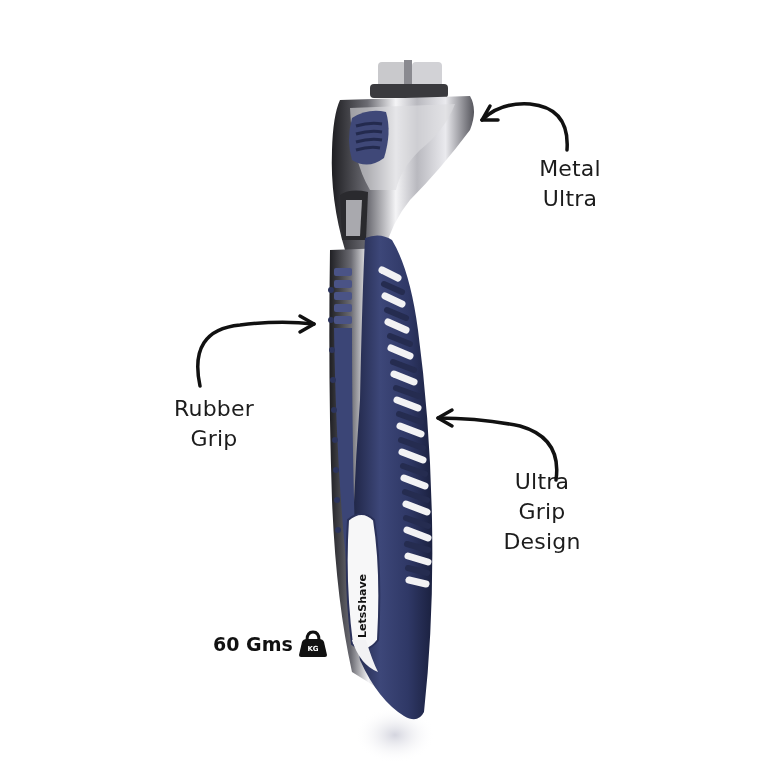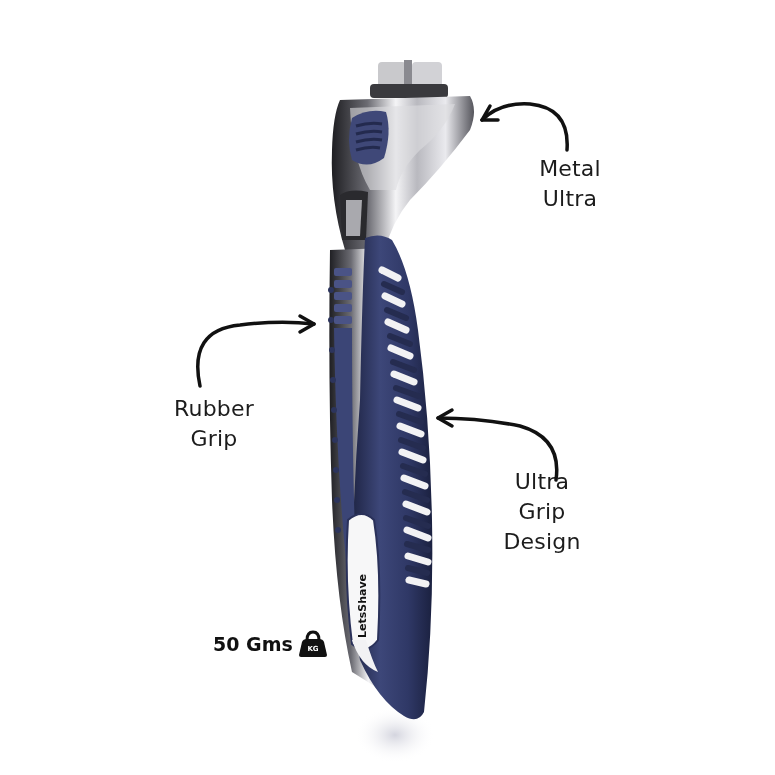--- a/index.html
+++ b/index.html
@@ -151,21 +151,21 @@
     <span>Grip</span>
   </div>
 
   <div class="callout" style="left:494px; top:467px; width:96px;">
     <span>Ultra</span>
     <span>Grip</span>
     <span>Design</span>
   </div>
 
   <div class="weight">
-    <span class="weight-label">50 Gms</span>
+    <span class="weight-label">60 Gms</span>
     <svg width="32" height="28" viewBox="0 0 32 28" xmlns="http://www.w3.org/2000/svg">
       <path d="M10 10 Q10 2 16 2 Q22 2 22 10" fill="none" stroke="#111" stroke-width="3"></path>
       <path d="M5 12 Q6 9 10 9 L22 9 Q26 9 27 12 L30 25 Q30 27 28 27 L4 27 Q2 27 2 25 Z" fill="#111"></path>
       <text x="16" y="21" text-anchor="middle" font-family="DejaVu Sans, sans-serif" font-size="7" font-weight="bold" fill="#fff">KG</text>
     </svg>
   </div>
 
 </div>
 
 </body></html>

